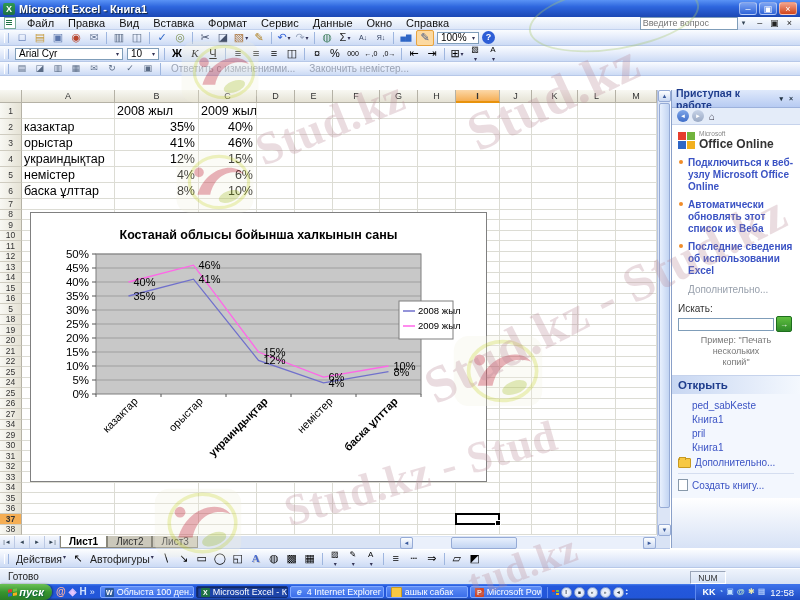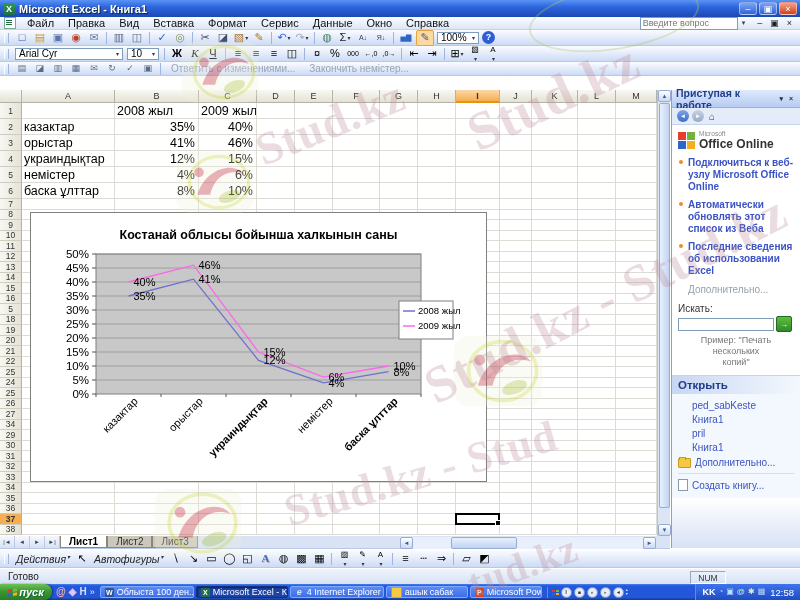--- a/index.html
+++ b/index.html
@@ -82,21 +82,21 @@
   .tabnav{width:14px;display:flex;align-items:center;justify-content:center;font-size:6px;color:#345;background:linear-gradient(#F5F8FE,#D6E1F5);border-right:1px solid #BCC9E4;}
   .sheettab{padding:0 8px;font-size:10px;display:flex;align-items:center;background:#CBC8BB;border:1px solid #8A887C;border-top:none;color:#333;}
   .sheettab.active{background:#fff;font-weight:bold;color:#000;}
   #hscroll{position:absolute;left:400px;top:537px;width:256px;height:12px;display:flex;}
   #hscroll .harrow{width:13px;height:12px;background:linear-gradient(#FDFEFF,#CBD9F2);border:1px solid #96ABD6;box-sizing:border-box;border-radius:2px;
     display:flex;align-items:center;justify-content:center;font-size:6px;color:#3A5A9C;}
   #htrack{flex:1;background:#EAF0FB;position:relative;}
   #hthumb{position:absolute;left:38px;top:0;width:66px;height:12px;background:linear-gradient(#E8F0FD,#C2D4F2);border:1px solid #96ABD6;border-radius:2px;box-sizing:border-box;}
   
   #tb-draw{top:549px;height:19px;border-top:1px solid #fff;}
-  .draw-label{font-size:10.5px;color:#222;padding:0 3px;display:flex;align-items:flex-start;font-style:italic;}
+  .draw-label{font-size:10.5px;color:#222;padding:0 3px;display:flex;align-items:flex-start;}
   .wordart{font-family:"Liberation Serif",serif;font-weight:bold;color:#46C;text-shadow:1px 1px 0 #BBB;}
   
   #statusbar{position:absolute;left:0;top:568px;width:800px;height:16px;background:linear-gradient(180deg,#EFF4FC,#D7E2F4);
     border-top:1px solid #fff;font-size:10px;color:#222;display:flex;align-items:center;box-sizing:border-box;padding-left:8px;}
   .numbox{position:absolute;left:690px;top:2px;width:34px;height:11px;border:1px solid;border-color:#9AA5B8 #fff #fff #9AA5B8;
     font-size:8.5px;color:#333;display:flex;align-items:center;justify-content:center;}
   
   #taskbar{position:absolute;left:0;top:584px;width:800px;height:16px;background:linear-gradient(180deg,#4A80EE 0%,#2458DC 12%,#2256D8 85%,#16367E 100%);display:flex;align-items:center;}
   #startbtn{width:52px;height:16px;border-radius:0 8px 8px 0;background:linear-gradient(180deg,#6CC156 0%,#37952F 50%,#2A7D26 100%);
     display:flex;align-items:center;justify-content:center;gap:2px;box-shadow:1px 0 2px #0007;}

